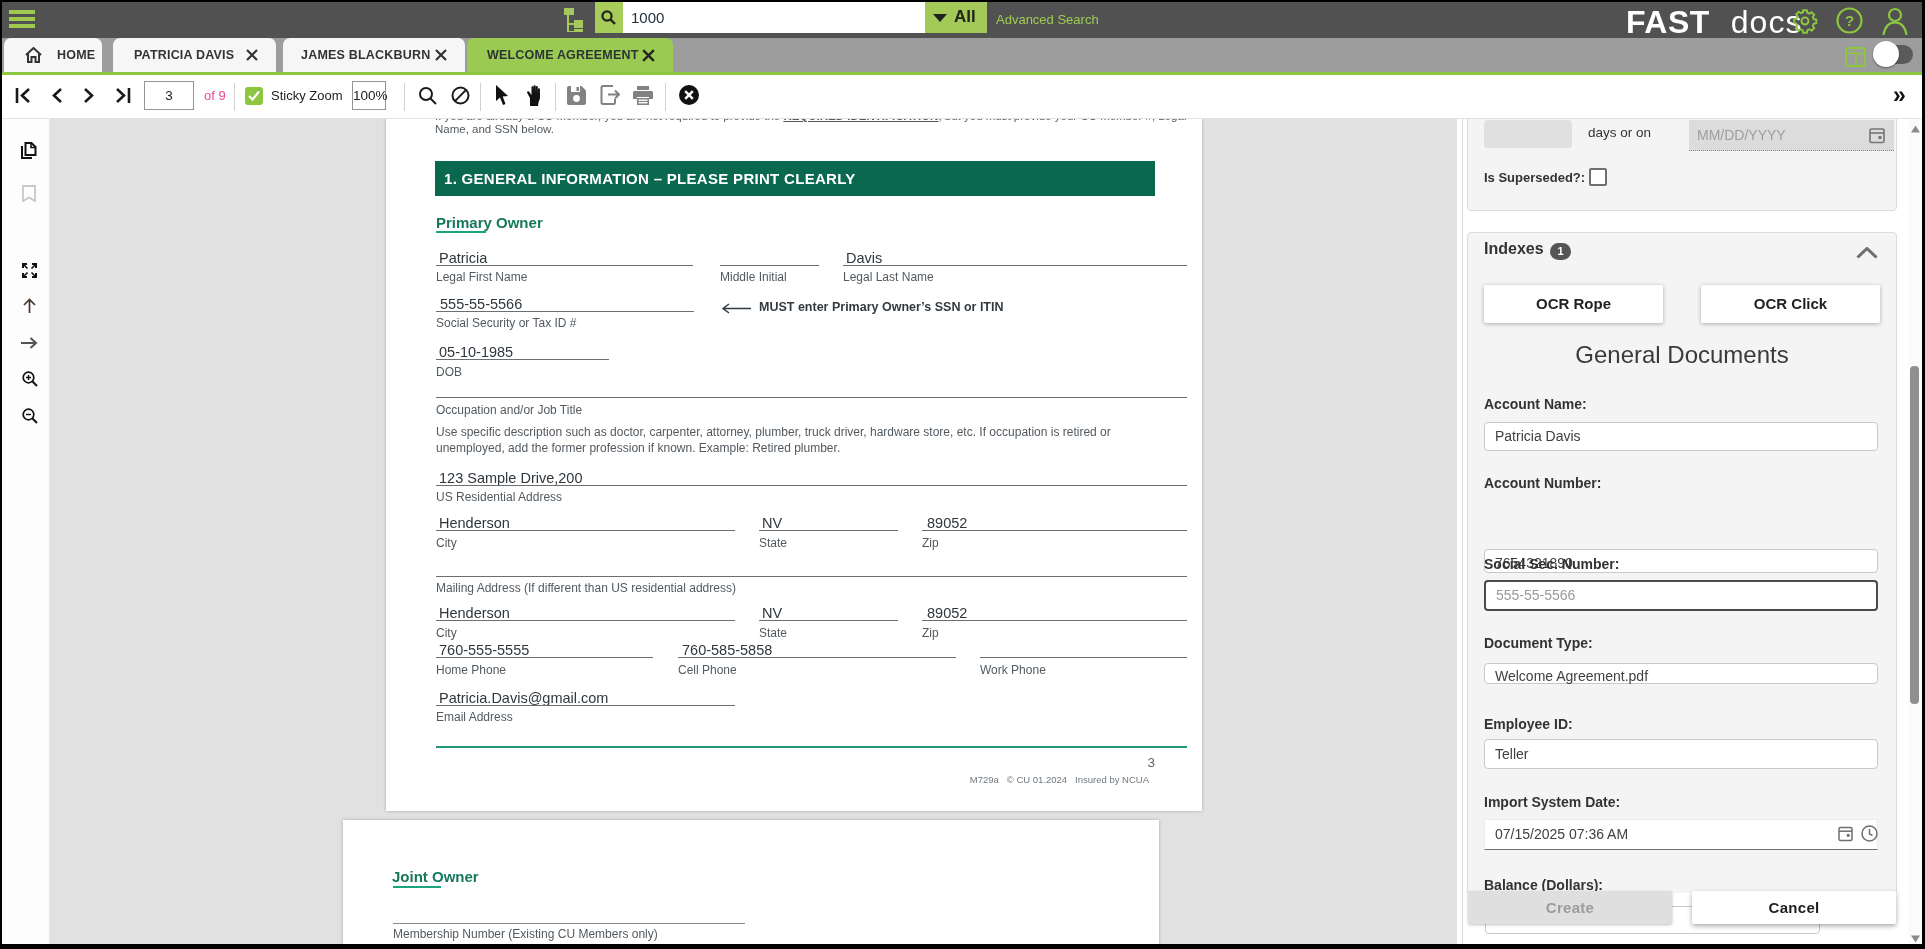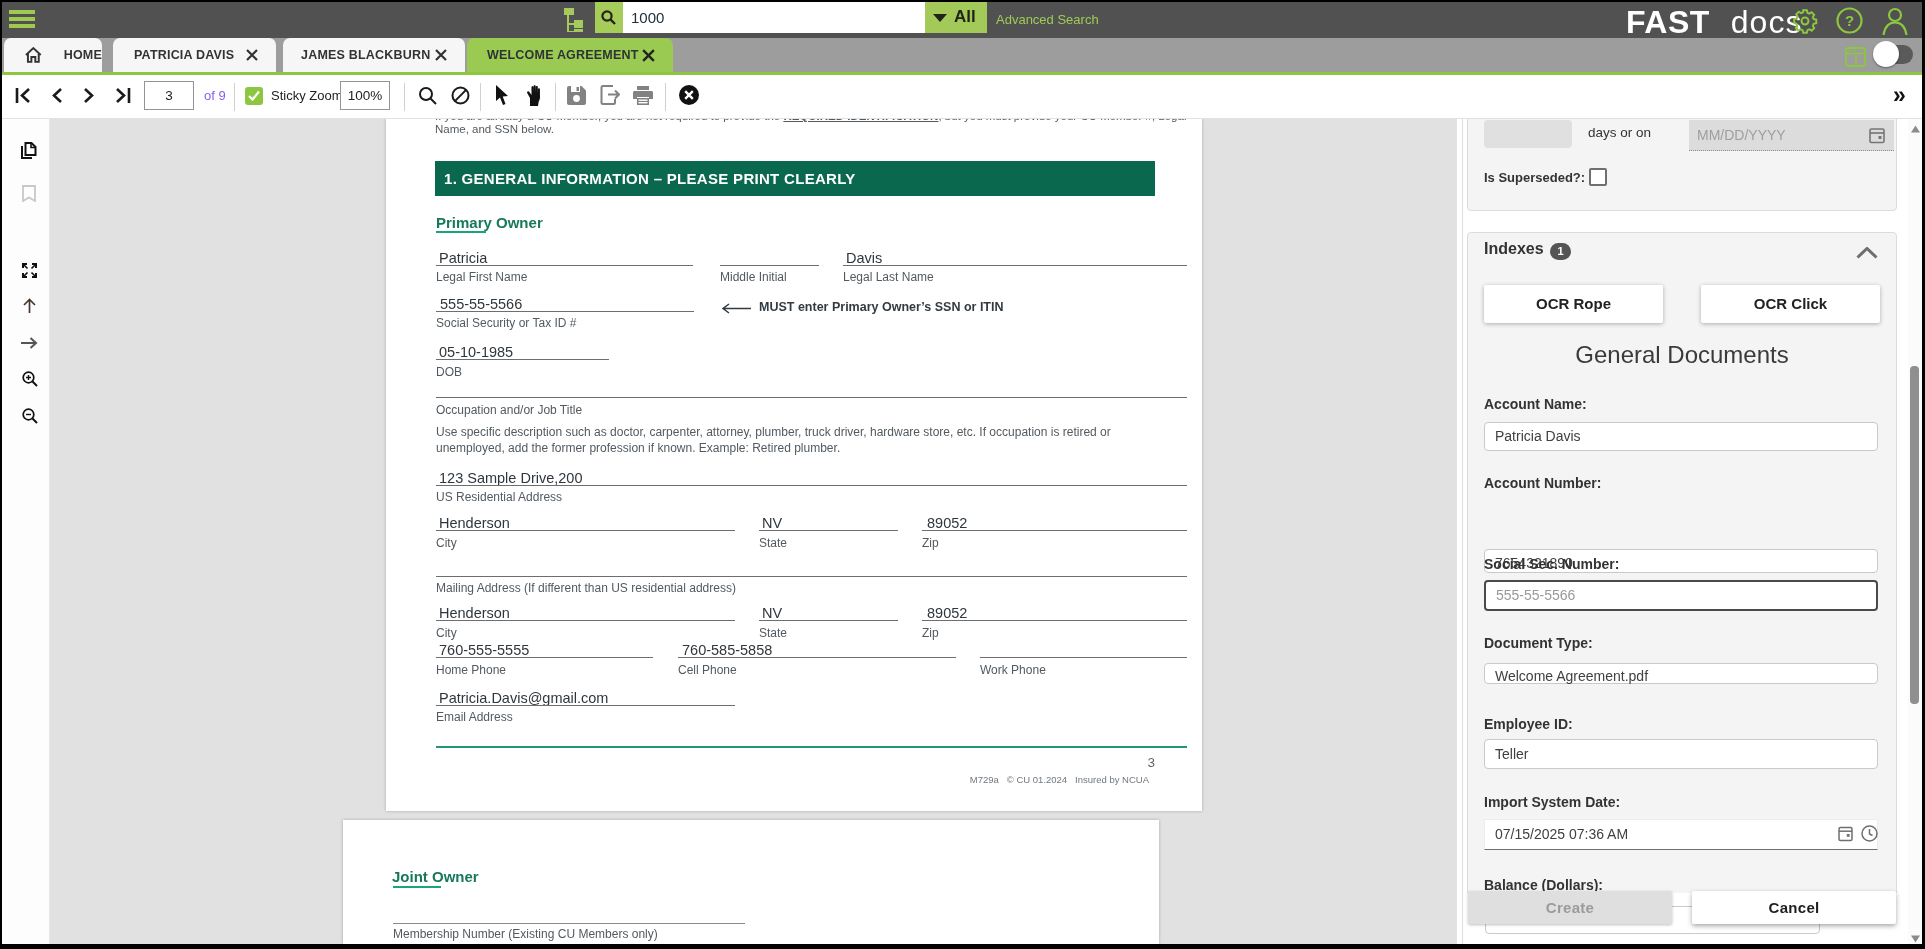--- a/index.html
+++ b/index.html
@@ -92,21 +92,21 @@
       <circle cx="14" cy="9" r="6" fill="none" stroke="#8dc63f" stroke-width="2.2"></circle>
       <path d="M2.5 29 C4 19.5 9 16.5 14 16.5 C19 16.5 24 19.5 25.5 29" fill="none" stroke="#8dc63f" stroke-width="2.2"></path>
     </svg>
   </div>
   <div id="tabbar">
     <div class="tab" style="left:2px;width:98px;">
       <svg style="margin-left:21px" width="17" height="16" viewBox="0 0 17 16">
           <path d="M1 8 L8.5 1 L16 8" fill="none" stroke="#333" stroke-width="2"></path>
           <path d="M3 7 L3 15 L6.5 15 L6.5 10 L10.5 10 L10.5 15 L14 15 L14 7" fill="none" stroke="#333" stroke-width="2"></path>
         </svg>
-      <span style="margin-left:22px">HOME</span>
+      <span style="margin-left:15px">HOME</span>
     </div>
     <div class="tab" style="left:111px;width:163px;">
       <span style="margin-left:21px">PATRICIA DAVIS</span>
       <svg class="tx" width="14" height="14" viewBox="0 0 14 14">
           <path d="M2 2 L12 12 M12 2 L2 12" stroke="#333" stroke-width="2.2"></path>
         </svg>
     </div>
     <div class="tab" style="left:281px;width:182px;">
       <span style="margin-left:18px">JAMES BLACKBURN</span>
       <svg class="tx" width="14" height="14" viewBox="0 0 14 14">
@@ -141,28 +141,28 @@
         <path d="M11 2 L4 8.5 L11 15" fill="none" stroke="#1a1a1a" stroke-width="2.6"></path>
       </svg>
     <svg class="abs" style="left:81px;top:12px" width="13" height="17" viewBox="0 0 13 17">
         <path d="M2 2 L9 8.5 L2 15" fill="none" stroke="#1a1a1a" stroke-width="2.6"></path>
       </svg>
     <svg class="abs" style="left:112px;top:12px" width="17" height="17" viewBox="0 0 17 17">
         <path d="M3 2 L10 8.5 L3 15" fill="none" stroke="#1a1a1a" stroke-width="2.6"></path>
         <path d="M15 1 L15 16" stroke="#1a1a1a" stroke-width="2.6"></path>
       </svg>
     <div class="tbox" style="left:142px;width:50px;">3</div>
-    <div class="abs" style="left:202px;top:13px;font-size:13px;color:#8b5cf6;">of 9</div>
+    <div class="abs" style="left:202px;top:13px;font-size:13px;color:#ec4899;">of 9</div>
     <div class="tsep" style="left:232px;"></div>
     <div class="abs" style="left:243px;top:12px;width:18px;height:18px;background:#8dc63f;border-radius:3px;"></div>
     <svg class="abs" style="left:246px;top:15px" width="12" height="11" viewBox="0 0 12 11">
         <path d="M1 6 L4.5 9.5 L11 1.5" fill="none" stroke="#fff" stroke-width="2.2"></path>
       </svg>
     <div class="abs" style="left:269px;top:13px;font-size:13px;color:#222;">Sticky Zoom</div>
-    <div class="tbox" style="left:338px;width:50px;">100%</div>
+    <div class="tbox" style="left:350px;width:34px;">100%</div>
     <div class="tsep" style="left:402px;"></div>
     <svg class="abs" style="left:416px;top:11px" width="19" height="19" viewBox="0 0 19 19">
         <circle cx="8" cy="8" r="6" fill="none" stroke="#1a1a1a" stroke-width="2"></circle>
         <path d="M12.5 12.5 L18 18" stroke="#1a1a1a" stroke-width="2"></path>
       </svg>
     <svg class="abs" style="left:449px;top:11px" width="19" height="19" viewBox="0 0 19 19">
         <circle cx="9.5" cy="9.5" r="8" fill="none" stroke="#1a1a1a" stroke-width="2"></circle>
         <path d="M3.9 15.1 L15.1 3.9" stroke="#1a1a1a" stroke-width="2"></path>
       </svg>
     <div class="tsep" style="left:478px;"></div>

